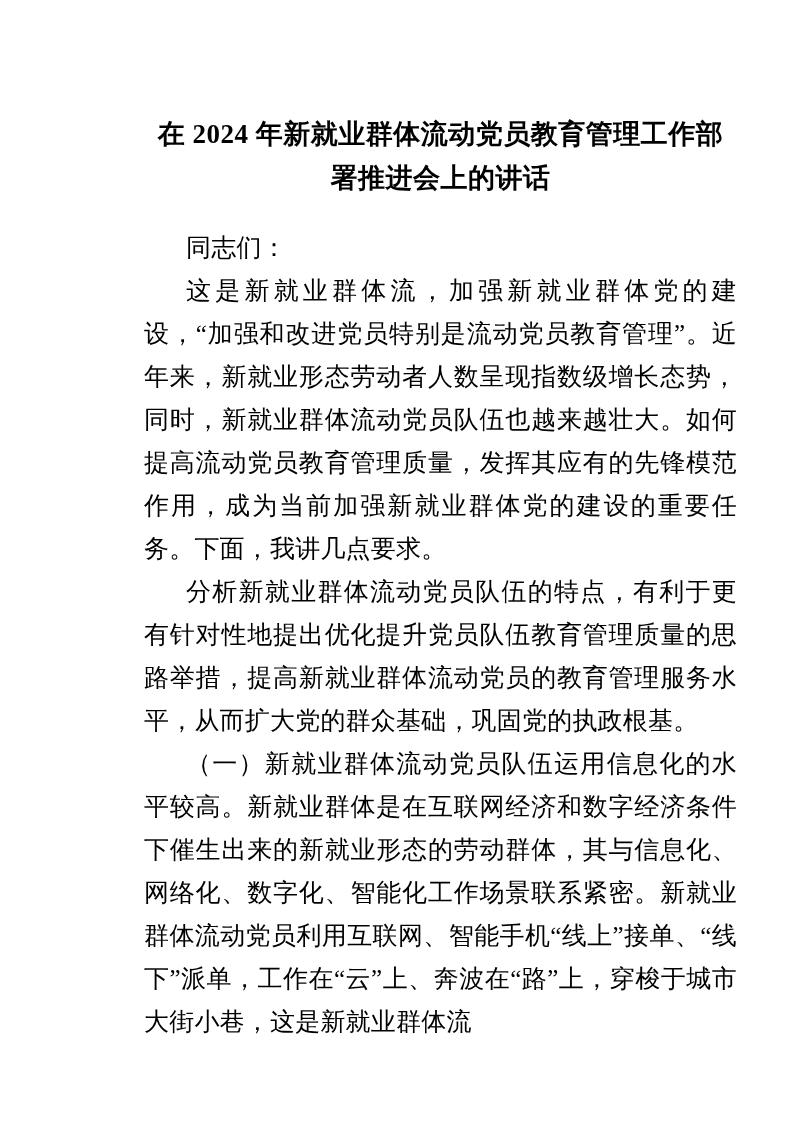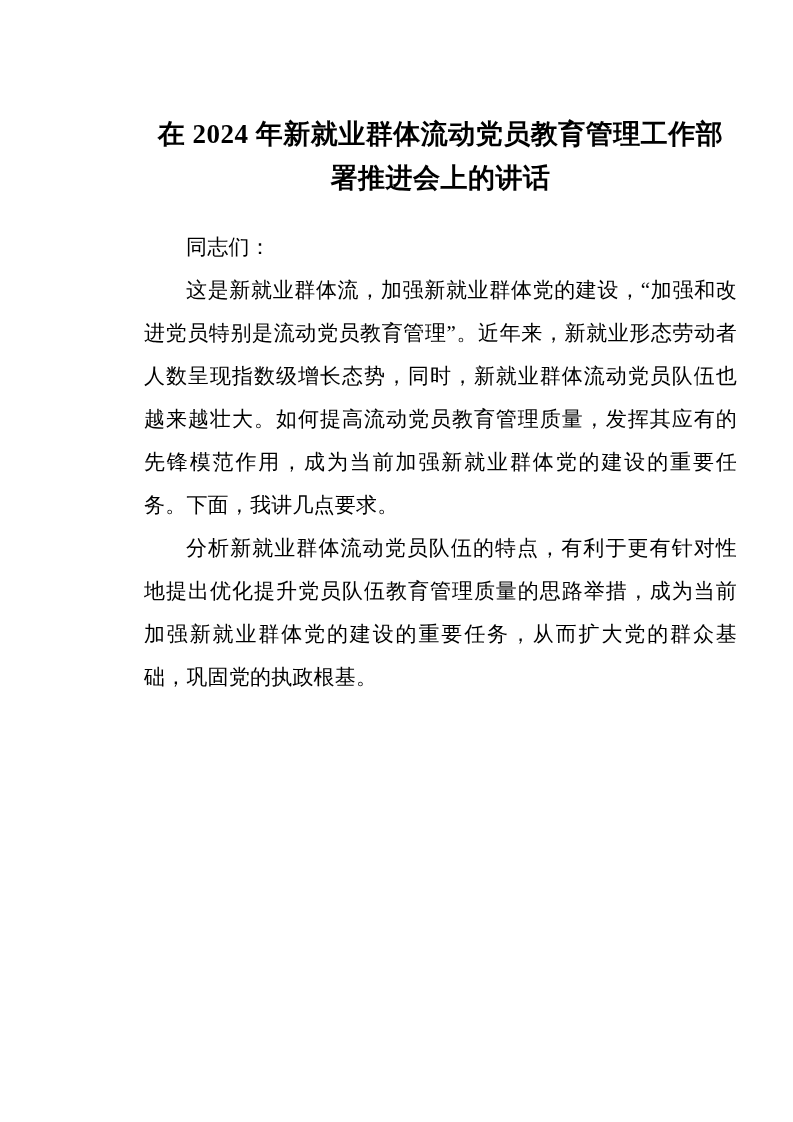--- a/index.html
+++ b/index.html
@@ -26,37 +26,38 @@
     font-family: "Liberation Serif", "DejaVu Serif", serif;
     font-weight: bold;
     font-size: 27px;
     line-height: 44px;
     text-align: center;
     letter-spacing: 0.5px;
     margin: 0 0 26px 0;
     padding: 0 4px;
   }
   .body-text p {
-    font-size: 21px;
+    font-size: 25px;
     line-height: 43px;
     margin: 0;
     text-align: justify;
     text-justify: inter-ideograph;
     letter-spacing: 0.2px;
   }
   .indent2 {
     text-indent: 42px;
   }
 </style>
 </head>
 <body>
 
 <div class="page">
 
   <h1 class="doc-title">在 2024 年新就业群体流动党员教育管理工作部署推进会上的讲话</h1>
 
   <div class="body-text">
     <p class="indent2">同志们：</p>
     <p class="indent2">这是新就业群体流，加强新就业群体党的建设，“加强和改进党员特别是流动党员教育管理”。近年来，新就业形态劳动者人数呈现指数级增长态势，同时，新就业群体流动党员队伍也越来越壮大。如何提高流动党员教育管理质量，发挥其应有的先锋模范作用，成为当前加强新就业群体党的建设的重要任务。下面，我讲几点要求。</p>
-    <p class="indent2">分析新就业群体流动党员队伍的特点，有利于更有针对性地提出优化提升党员队伍教育管理质量的思路举措，成为当前加强新就业群体党的建设的重要任务，从而扩大党的群众基础，巩固党的执政根基。</p>
+    <p class="indent2">分析新就业群体流动党员队伍的特点，有利于更有针对性地提出优化提升党员队伍教育管理质量的思路举措，提高新就业群体流动党员的教育管理服务水平，从而扩大党的群众基础，巩固党的执政根基。</p>
+    <p class="indent2">（一）新就业群体流动党员队伍运用信息化的水平较高。新就业群体是在互联网经济和数字经济条件下催生出来的新就业形态的劳动群体，其与信息化、网络化、数字化、智能化工作场景联系紧密。新就业群体流动党员利用互联网、智能手机“线上”接单、“线下”派单，工作在“云”上、奔波在“路”上，穿梭于城市大街小巷，这是新就业群体流</p>
   </div>
 
 </div>
 
 </body></html>

